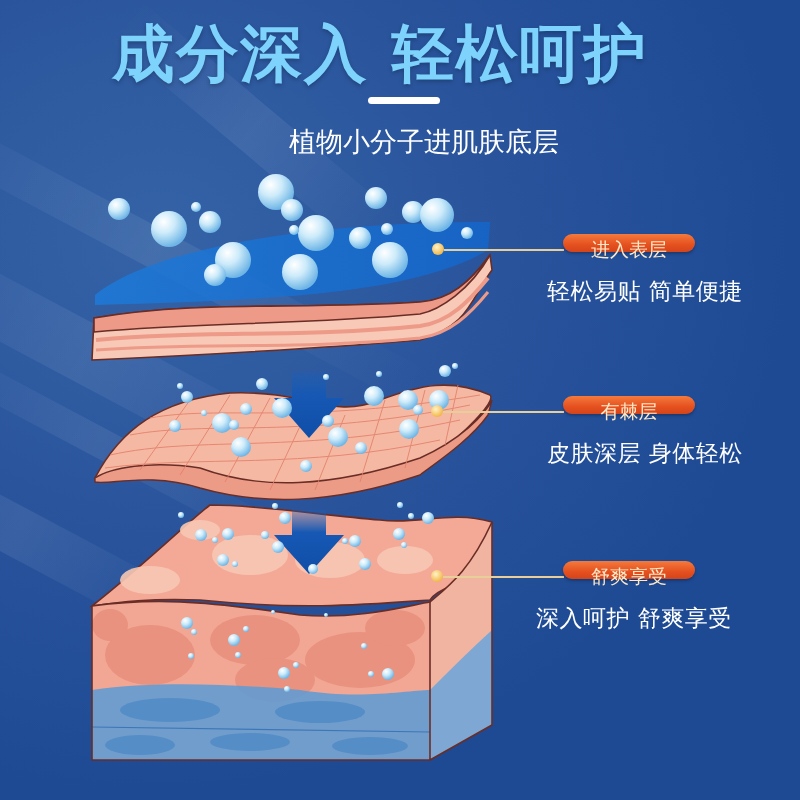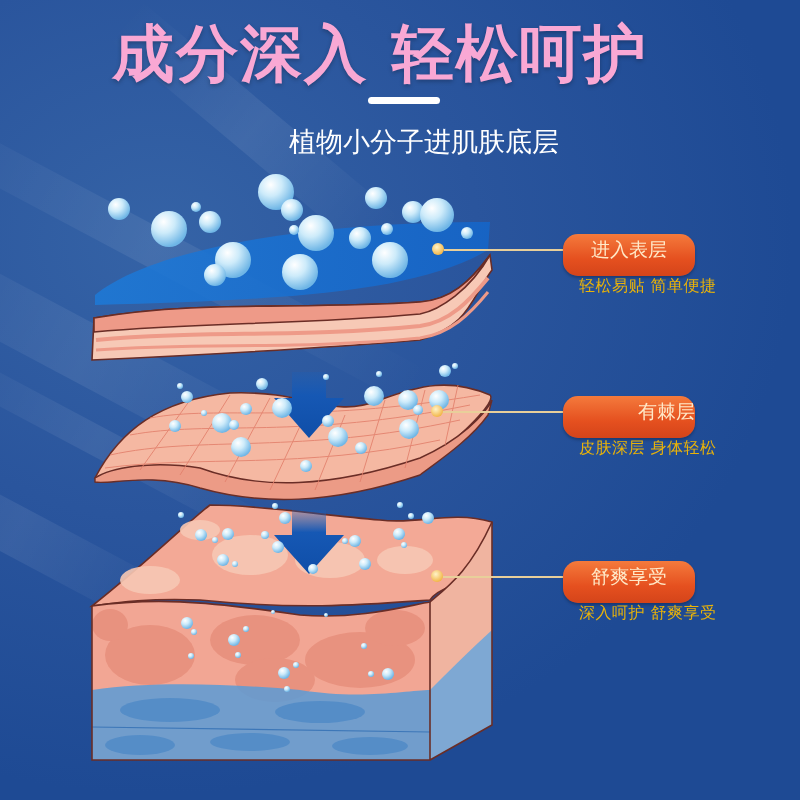--- a/index.html
+++ b/index.html
@@ -4,31 +4,31 @@
 <style>
   html, body { margin:0; padding:0; }
   body { width:800px; height:800px; overflow:hidden; position:relative;
          font-family: "DejaVu Sans", "Liberation Sans", sans-serif;
          background:#1e4a94; }
   .bg { position:absolute; inset:0; overflow:hidden;
         background: radial-gradient(ellipse at 20% 30%, #3563a6 0%, #2a559d 35%, #1e4a94 70%); }
   .streak { position:absolute; background: linear-gradient(90deg, rgba(255,255,255,0) 0%, rgba(255,255,255,0.08) 50%, rgba(255,255,255,0) 100%);
             transform-origin: left top; }
   .title { position:absolute; top:12px; left:0; width:760px; text-align:center;
-           color:#f9a8d4; font-size:62px; font-weight:bold; letter-spacing:2px;
+           color:#7dd3fc; font-size:62px; font-weight:bold; letter-spacing:2px;
            text-shadow: 0 2px 4px rgba(0,0,0,0.25); }
   .divider { position:absolute; top:97px; left:368px; width:72px; height:7px; border-radius:4px; background:#fff; }
   .subtitle { position:absolute; top:124px; left:0; width:800px; text-align:center; color:#fff; font-size:27px;padding-left:24px; }
   .illus { position:absolute; left:0; top:0; width:800px; height:800px; }
   .label-group { position:absolute; left:0; top:0; }
-  .pill { position:absolute; width:132px; height:42px; border-radius:15px;
+  .pill { position:absolute; width:132px; height:18px; border-radius:15px;
           background: linear-gradient(180deg, #f47a3c 0%, #e5501f 60%, #d4441a 100%);
           color:#ffe9c8; font-size:19px; text-align:center; line-height:30px;
           box-shadow: 0 2px 3px rgba(0,0,0,0.25); }
-  .desc { position:absolute; color:#eab308; font-size:16px; white-space:nowrap; letter-spacing:0.5px;margin-left:32px; }
+  .desc { position:absolute; color:#ffffff; font-size:23px; white-space:nowrap; letter-spacing:0.5px; }
   .leader { position:absolute; height:1.5px; background:#e8cf9a; }
 </style>
 </head>
 <body>
 
 <div class="bg">
   <div class="streak" style="left:-100px;top:90px;width:600px;height:40px;transform:rotate(28deg);"></div>
   <div class="streak" style="left:-120px;top:210px;width:500px;height:60px;transform:rotate(28deg);"></div>
   <div class="streak" style="left:-80px;top:330px;width:420px;height:30px;transform:rotate(28deg);"></div>
   <div class="streak" style="left:-140px;top:420px;width:380px;height:50px;transform:rotate(28deg);"></div>
@@ -214,19 +214,19 @@
 
 <div class="leader" style="left:444px;top:249px;width:120px;"></div>
 <div class="leader" style="left:443px;top:411px;width:121px;"></div>
 <div class="leader" style="left:443px;top:576px;width:121px;"></div>
 
 <div class="label-group">
   <div class="pill" style="left:563px;top:234px;">进入表层</div>
   <div class="desc" style="left:547px;top:276px;">轻松易贴 简单便捷</div>
 </div>
 <div class="label-group">
-  <div class="pill" style="left:563px;top:396px;text-align:right;">有棘层</div>
+  <div class="pill" style="left:563px;top:396px;">有棘层</div>
   <div class="desc" style="left:547px;top:438px;">皮肤深层 身体轻松</div>
 </div>
 <div class="label-group">
   <div class="pill" style="left:563px;top:561px;">舒爽享受</div>
-  <div class="desc" style="left:547px;top:603px;">深入呵护 舒爽享受</div>
+  <div class="desc" style="left:536px;top:603px;">深入呵护 舒爽享受</div>
 </div>
 
 </body></html>

